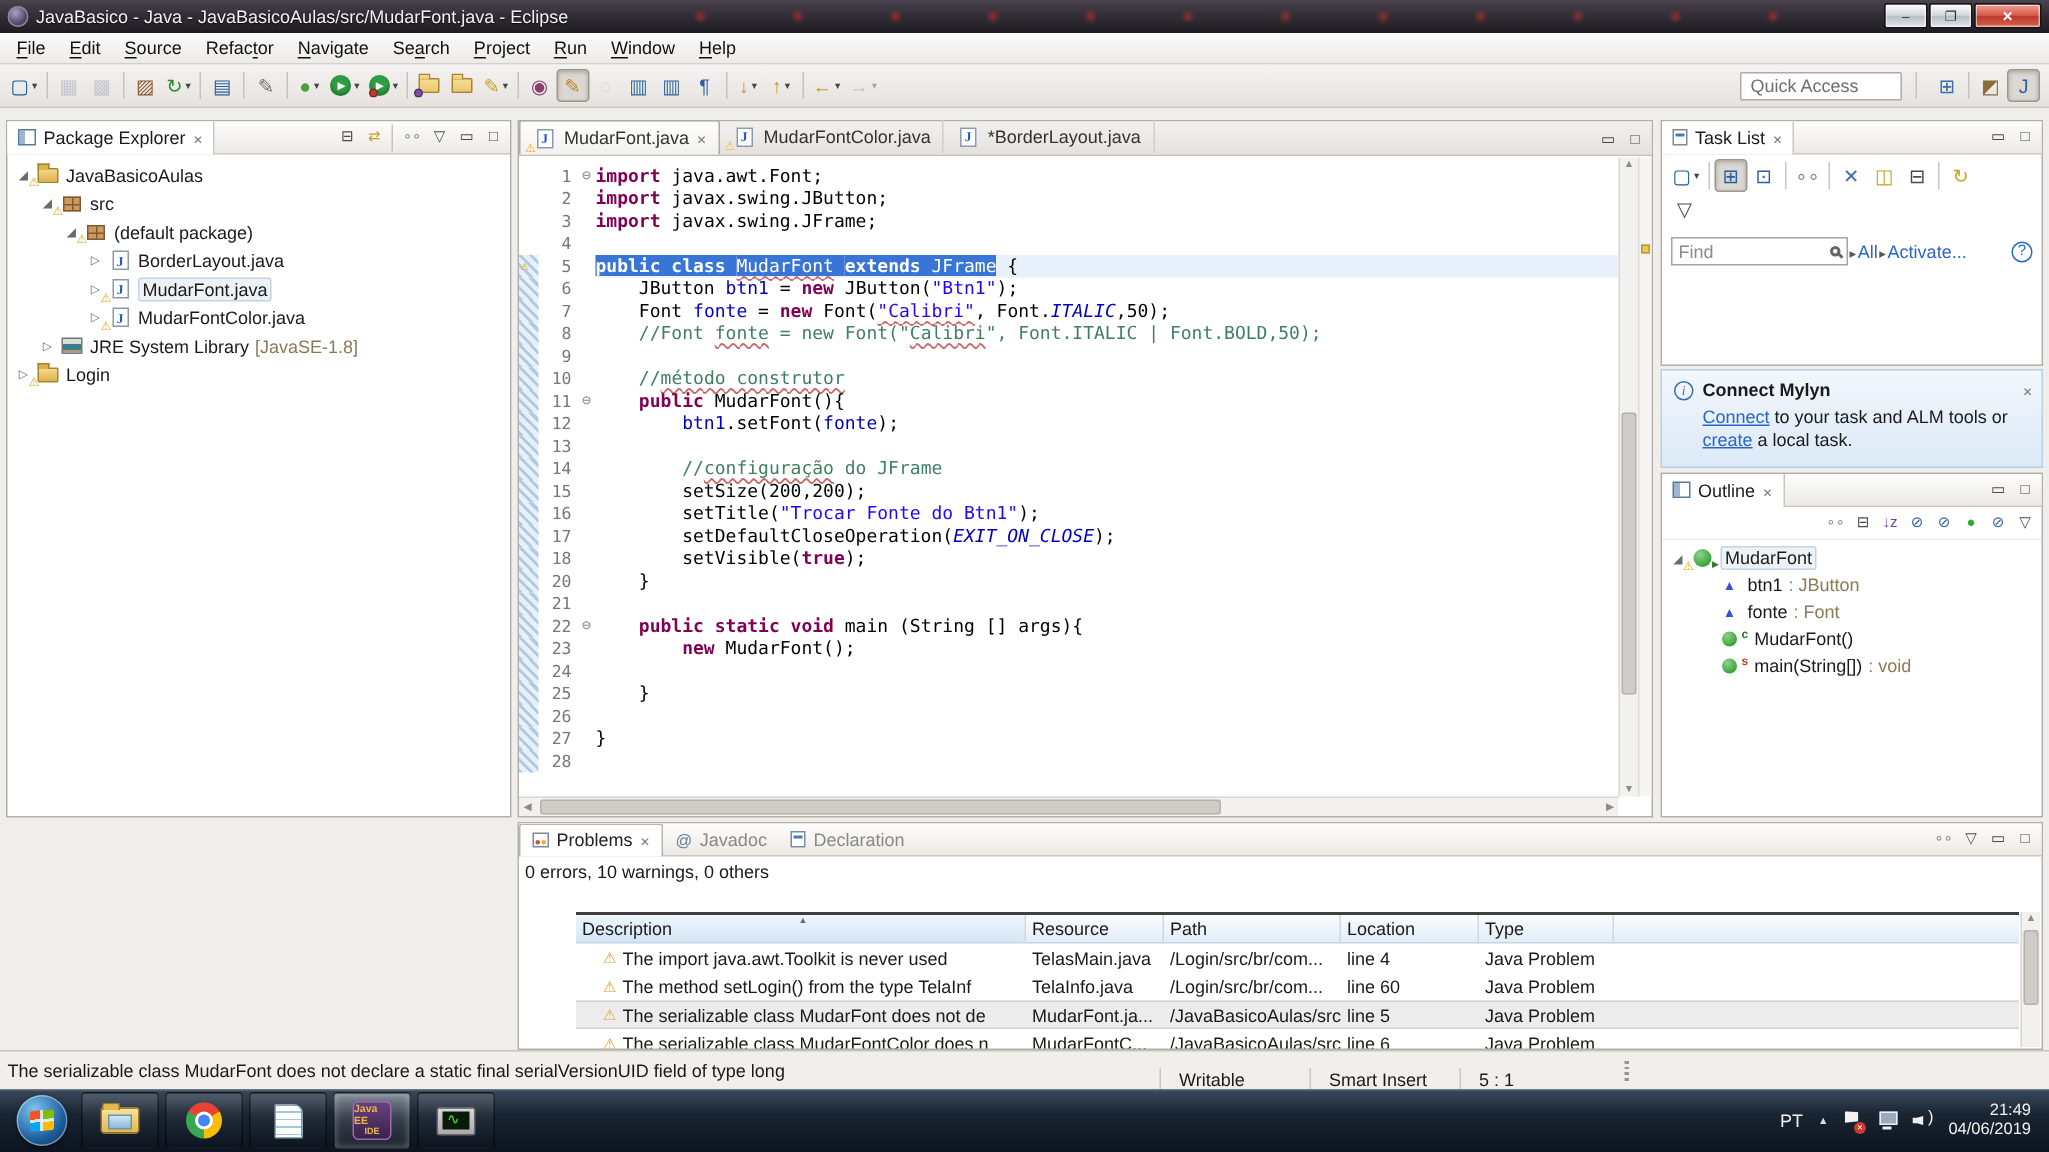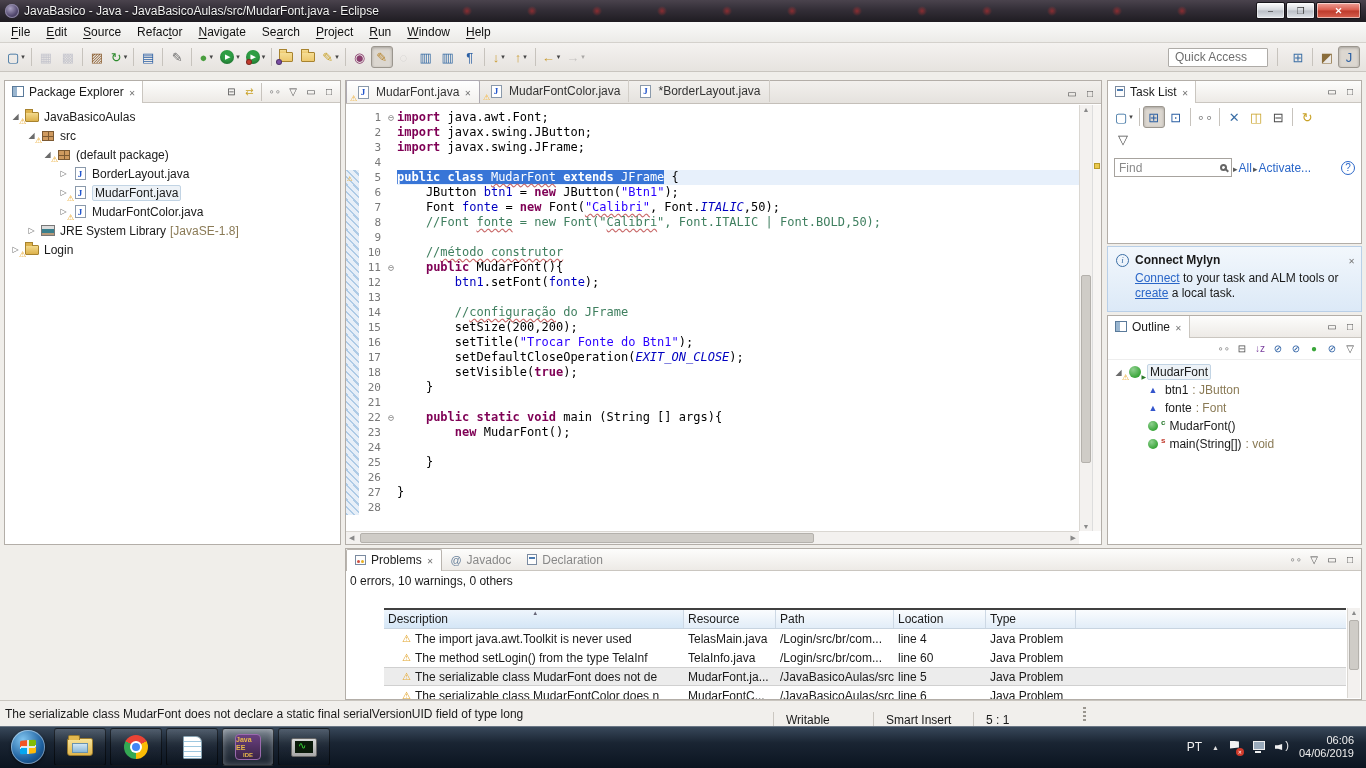--- a/index.html
+++ b/index.html
@@ -46,21 +46,21 @@
   .tb-sep { width:1px; height:18px; background:#c7c3bd; margin:0 3px; }
   .ic-glyph { font-size:13px; line-height:1; }
   .ic-round { width:14px; height:14px; border-radius:50%; font-size:7px; display:flex;
     align-items:center; justify-content:center; padding-left:1px; box-shadow:inset 0 -2px 3px rgba(0,0,0,.25); }
   .ic-folder { width:14px; height:10px; border:1px solid #a8832e; border-radius:1px; position:relative; }
   .ic-folder::before { content:''; position:absolute; top:-4px; left:-1px; width:6px; height:3px;
     background:inherit; border:1px solid #a8832e; border-bottom:none; border-radius:1px 1px 0 0; }
   .ic-badge { position:absolute; width:6px; height:6px; border-radius:50%; margin-left:-14px; margin-top:10px; border:1px solid rgba(0,0,0,.35); }
   .tb-btn { position:relative; }
   .tb-dd { font-size:7px; color:#444; margin-left:2px; }
-  .quick-access { width:100px; height:19px; background:#fff; border:1px solid #aeaba7;
+  .quick-access { width:108px; height:19px; background:#fff; border:1px solid #aeaba7;
     color:#6e6e6e; display:flex; align-items:center; padding-left:6px; border-radius:1px; }
   .persp { display:flex; align-items:center; }
 
   
   .panel { position:absolute; background:#fff; border:1px solid #b3aea8; }
   .view-header { height:22px; background:linear-gradient(#fdfdfc,#edeae6);
     border-bottom:1px solid #cac6c0; display:flex; align-items:center; justify-content:space-between; }
   .view-tab { display:flex; align-items:center; gap:5px; height:22px; padding:0 7px;
     background:#fff; border-right:1px solid #cac6c0; font-size:12px; }
   .x-icon::before { content:"✕"; font-size:8px; color:#777; }
@@ -860,17 +860,17 @@
         <span class="ic-resmon"></span>
       </div>
     </div>
   <div class="tray">
     <span class="tray-lang">PT</span>
     <span class="tray-up">▲</span>
     <span class="tray-flag"></span>
     <span class="tray-net"></span>
     <span class="tray-vol"></span>
     <div class="tray-clock">
-      <div>06:06</div>
+      <div>21:49</div>
       <div>04/06/2019</div>
     </div>
   </div>
 </div>
 
 </body></html>

